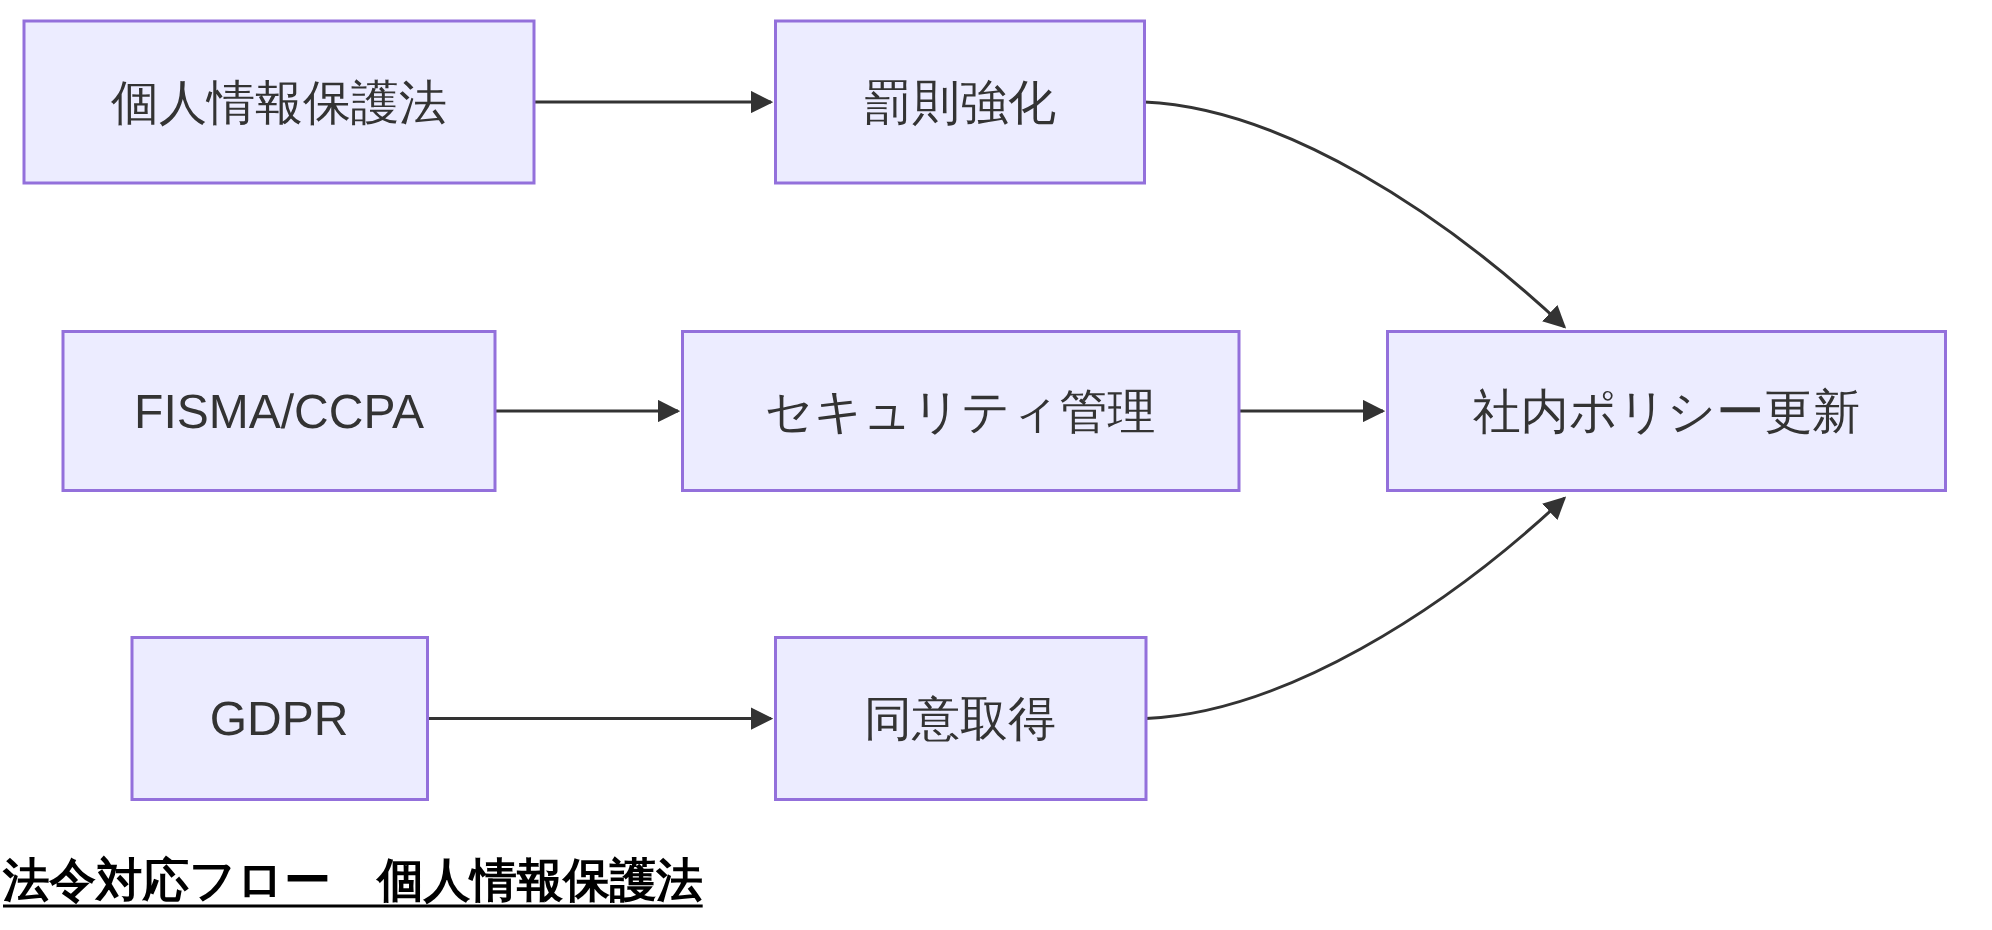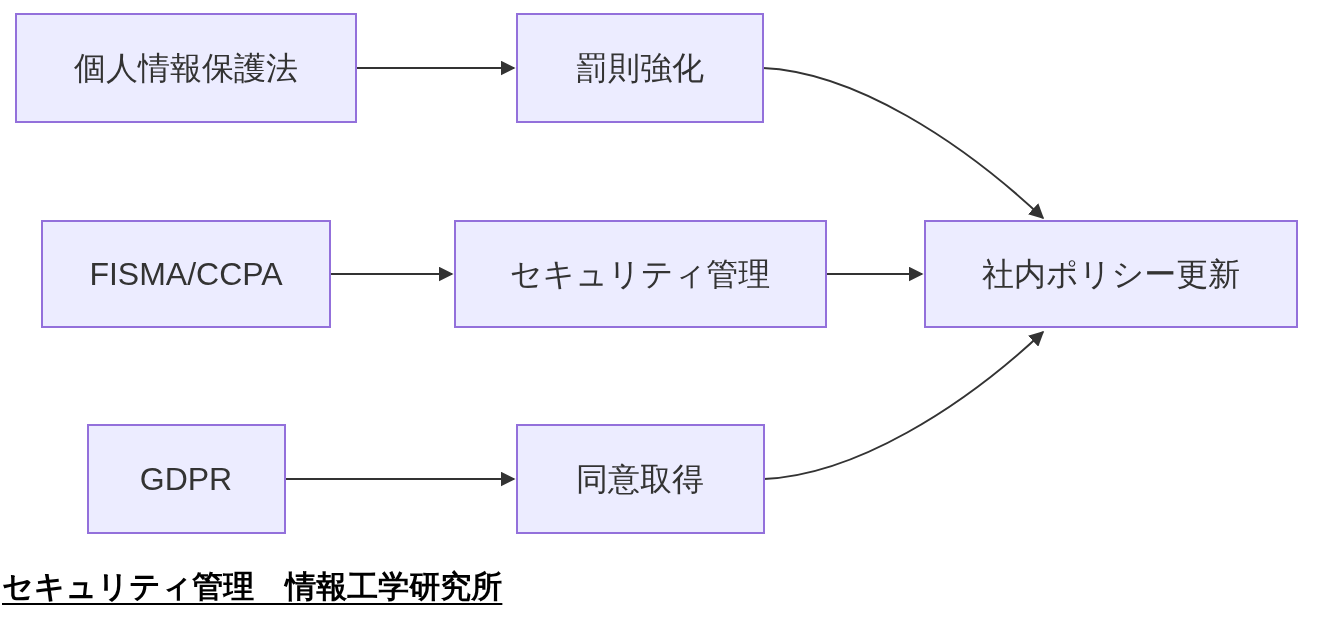--- a/index.html
+++ b/index.html
@@ -97,14 +97,14 @@
       <rect class="node-rect" x="88" y="425" width="197" height="108"></rect>
       <text class="node-label" x="186" y="479">GDPR</text>
     </g>
 
     <g>
       <rect class="node-rect" x="517" y="425" width="247" height="108"></rect>
       <text class="node-label" x="640" y="479">同意取得</text>
     </g>
   </svg>
 
-  <div class="caption">セキュリティ管理　情報工学研究所</div>
+  <div class="caption">法令対応フロー　個人情報保護法</div>
 </div>
 
 </body></html>

